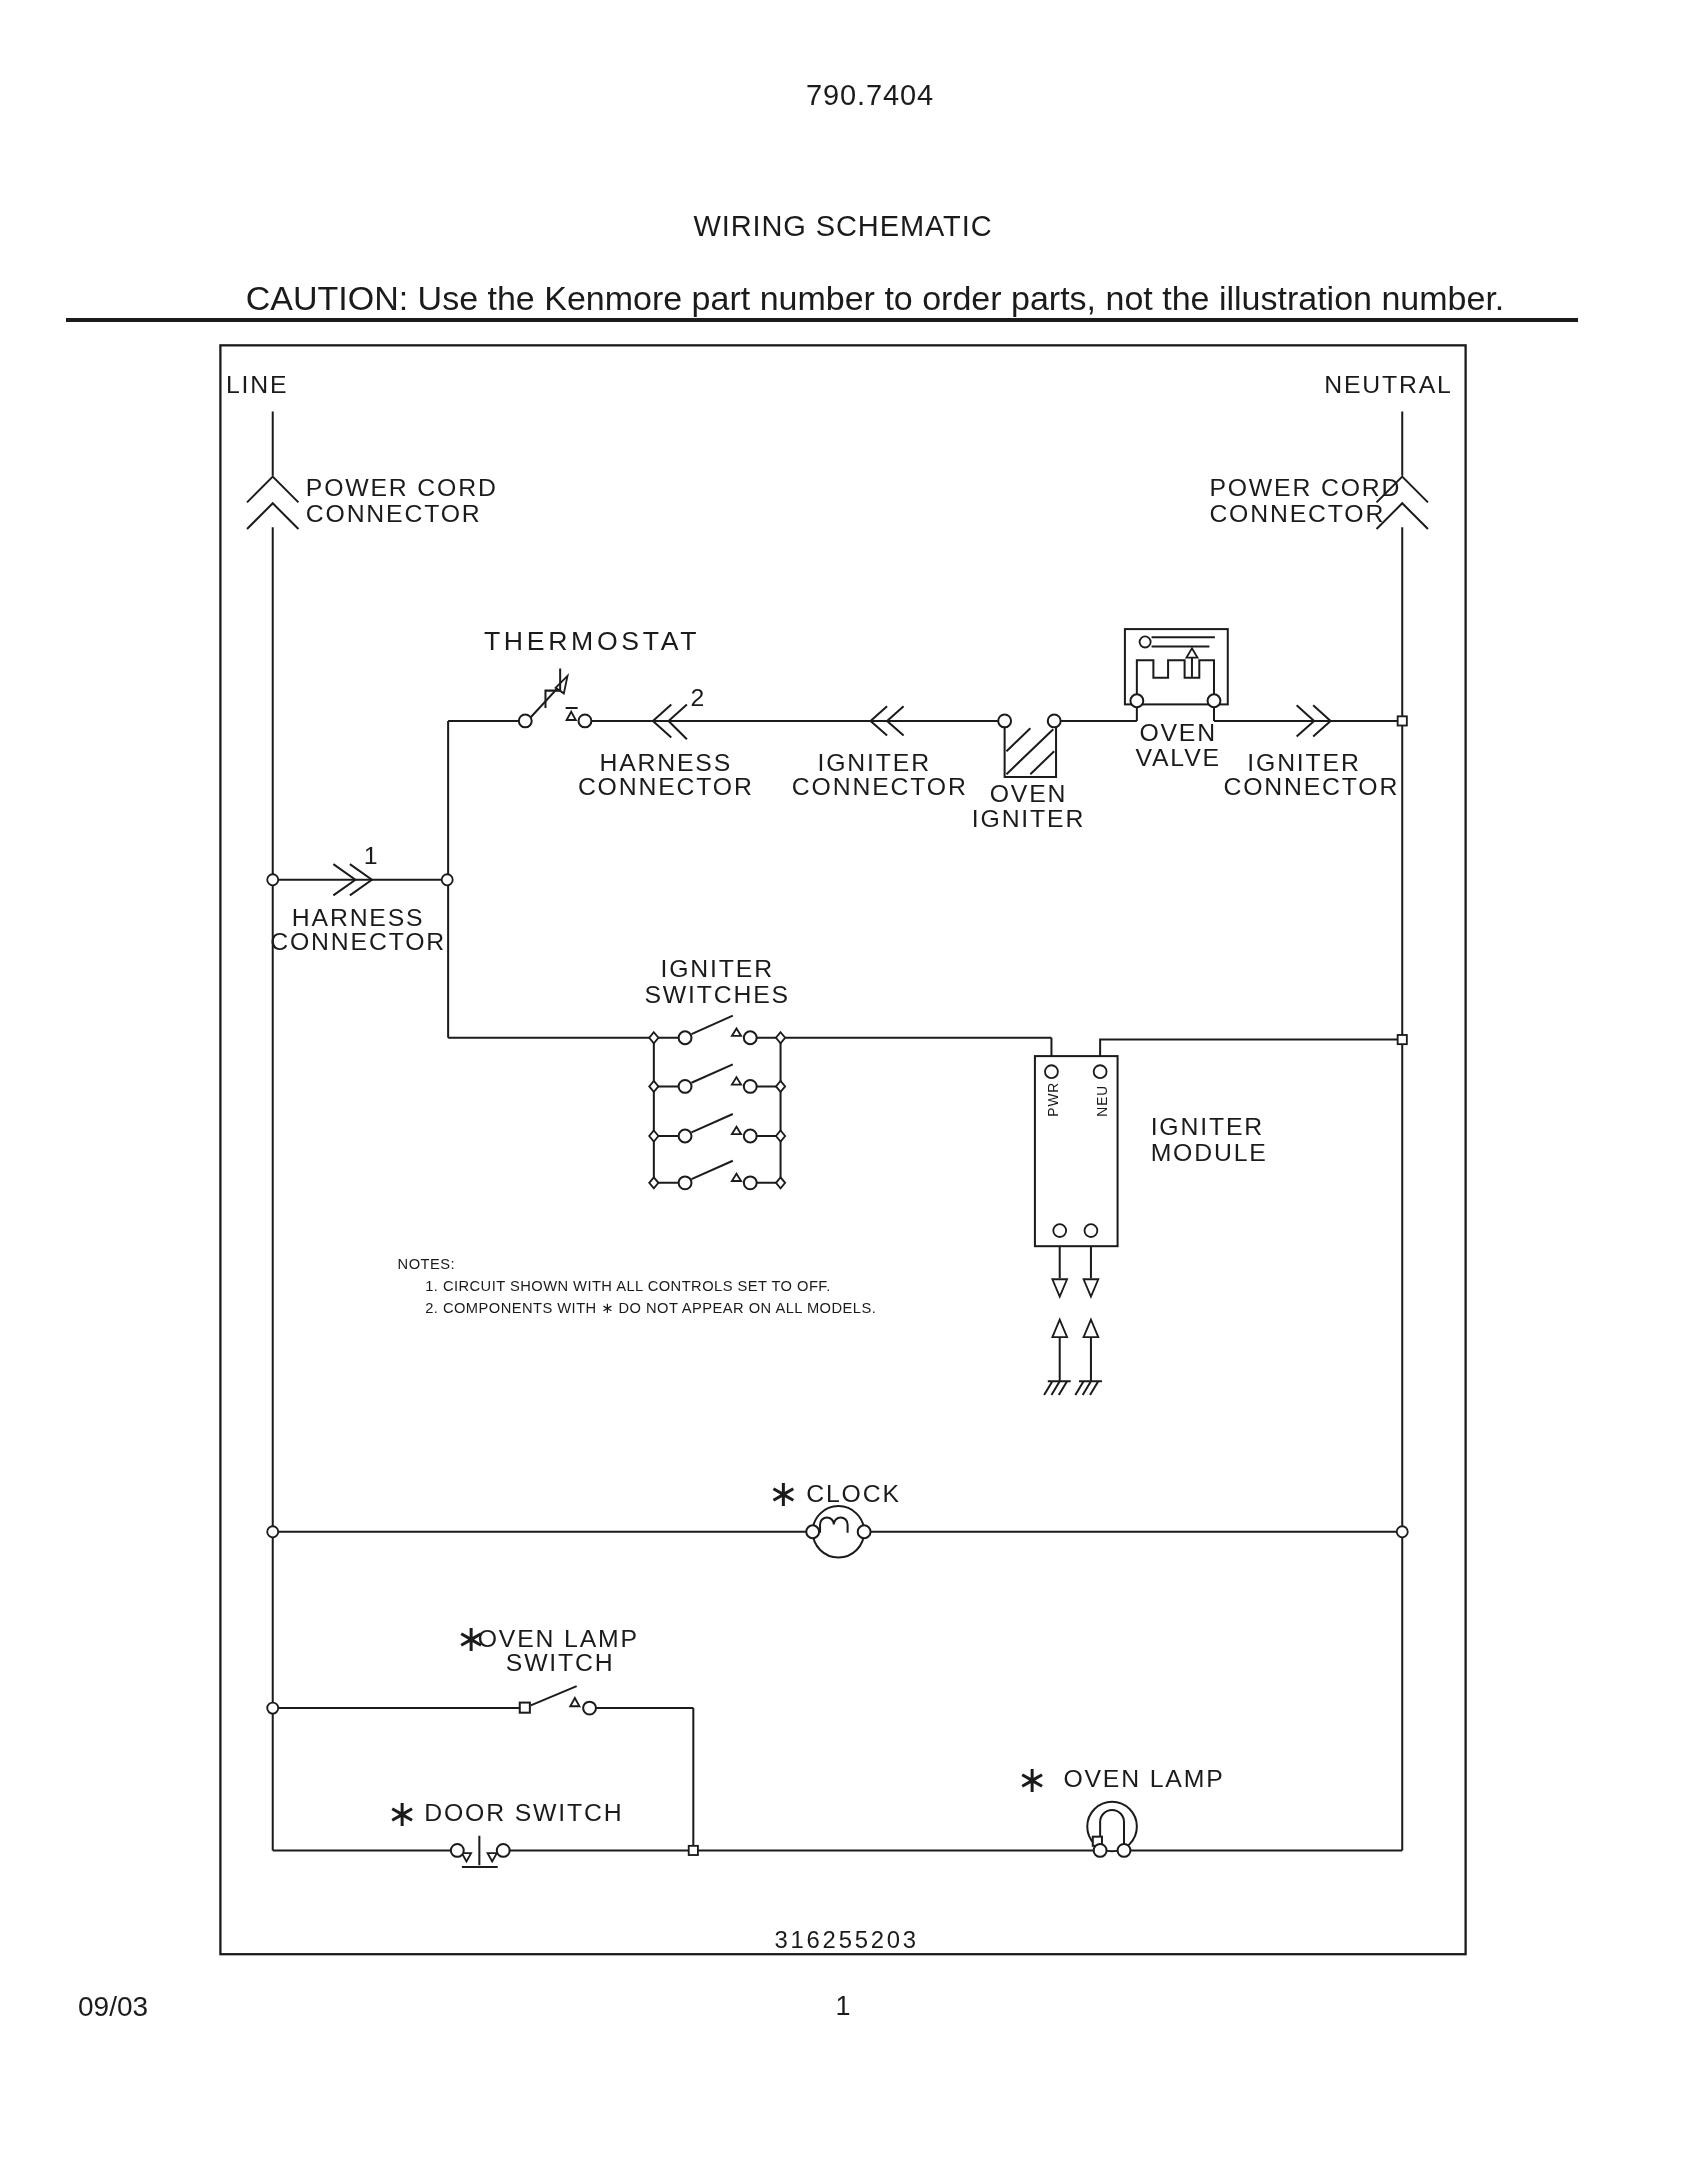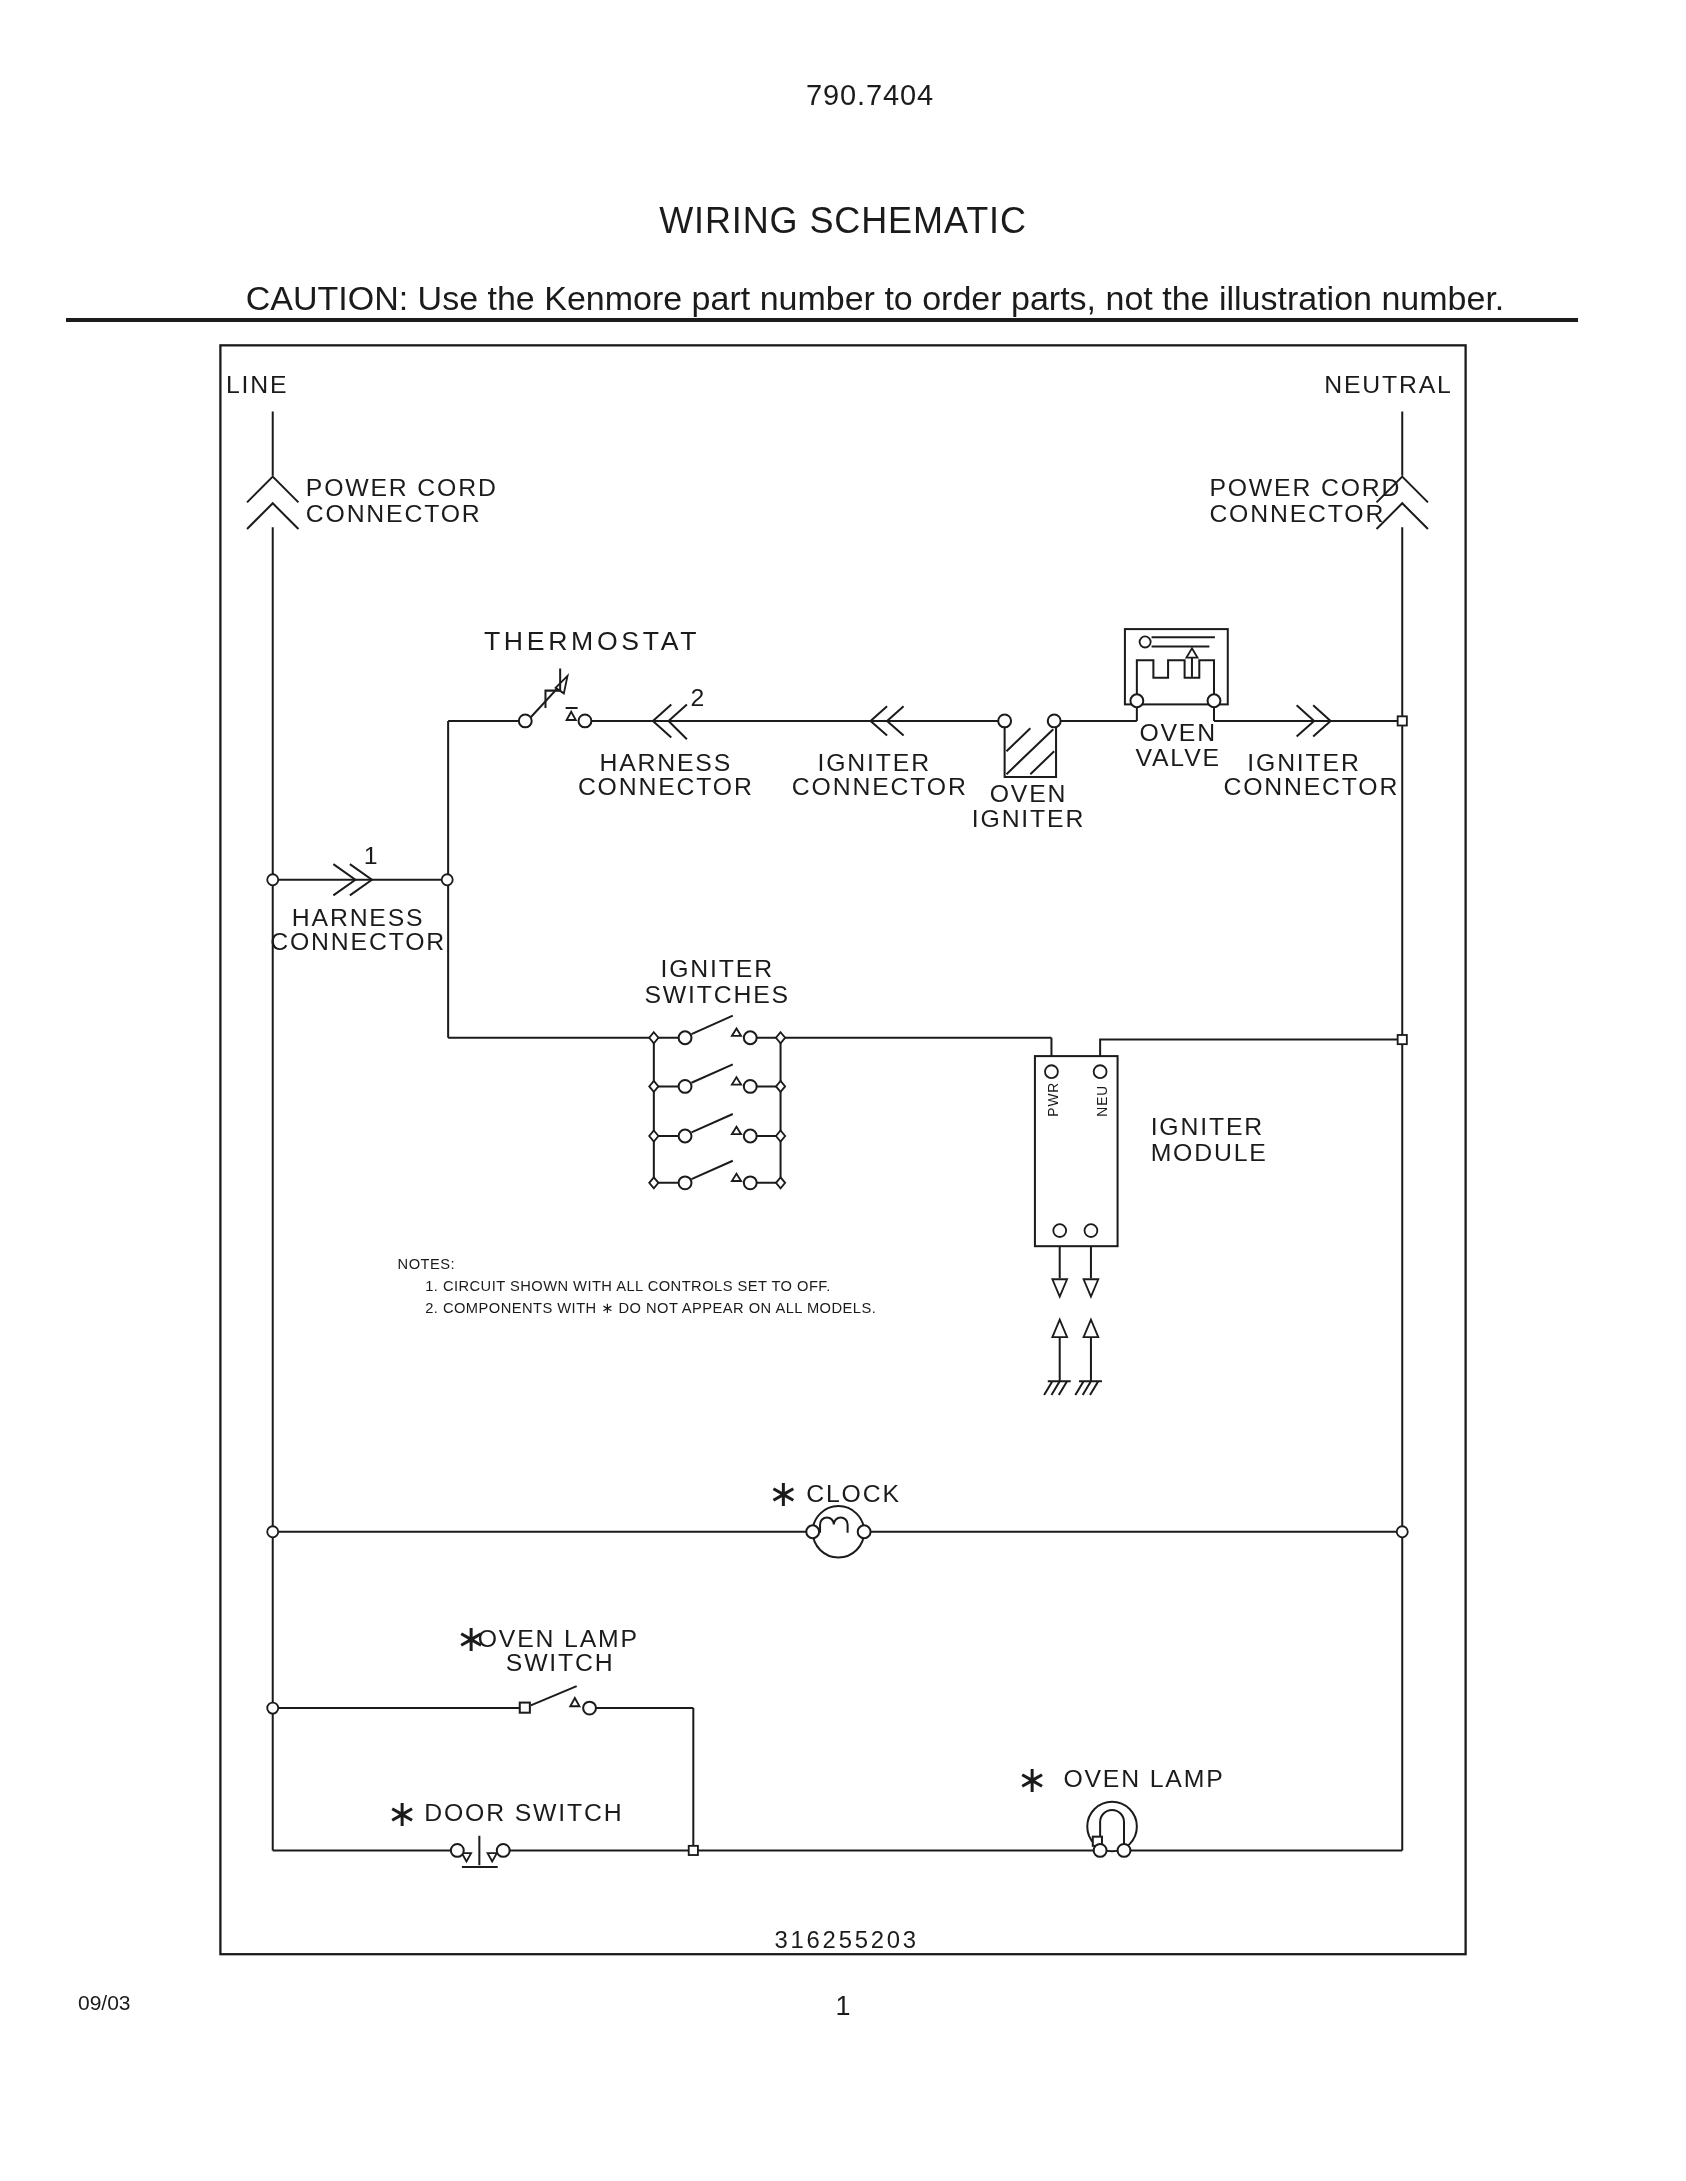--- a/index.html
+++ b/index.html
@@ -1,25 +1,25 @@
 <!DOCTYPE html>
 <html style="font-size:14.7px"><head>
 <meta charset="utf-8">
 <style>
   html,body{margin:0;padding:0;}
   body{width:1686px;height:2182px;background:#fff;position:relative;
        font-family:"Liberation Sans",sans-serif;color:#1b1b1b;}
   .abs{position:absolute;}
   .center{left:0;width:1686px;text-align:center;}
   .model{top:79px;font-size:29px;letter-spacing:0.9px;padding-left:27px;}
-  .title{top:200px;font-size:36px;letter-spacing:0.9px;}
+  .title{top:210px;font-size:29px;letter-spacing:0.9px;}
   .caution{top:279px;font-size:34px;padding-left:32px;}
   .caution .u{text-decoration:none;border-bottom:2.8px solid #1b1b1b;padding-bottom:0.9px;}
   .rule{top:318px;left:66px;width:1512px;height:3.7px;background:#1b1b1b;}
-  .footer-date{top:1991px;left:78px;font-size:21px;}
+  .footer-date{top:1991px;left:78px;font-size:28px;}
   .footer-page{top:1991px;font-size:27px;}
   svg{position:absolute;top:0;left:0;}
   .wire{stroke:#1b1b1b;stroke-width:2.2;fill:none;}
   .sym{stroke:#1b1b1b;stroke-width:2.2;fill:#fff;}
   .open{stroke:#1b1b1b;stroke-width:2;fill:#fff;}
   .lbl{font:27px "Liberation Sans",sans-serif;letter-spacing:2px;fill:#1b1b1b;}
   .lbl-wide{font:29px "Liberation Sans",sans-serif;letter-spacing:4px;fill:#1b1b1b;}
   .lbl-sm{font:16px "Liberation Sans",sans-serif;letter-spacing:0.5px;fill:#1b1b1b;}
   .rot{font:15px "Liberation Sans",sans-serif;letter-spacing:1px;fill:#1b1b1b;}
   .ast{font:40px "Liberation Sans",sans-serif;fill:#1b1b1b;}

